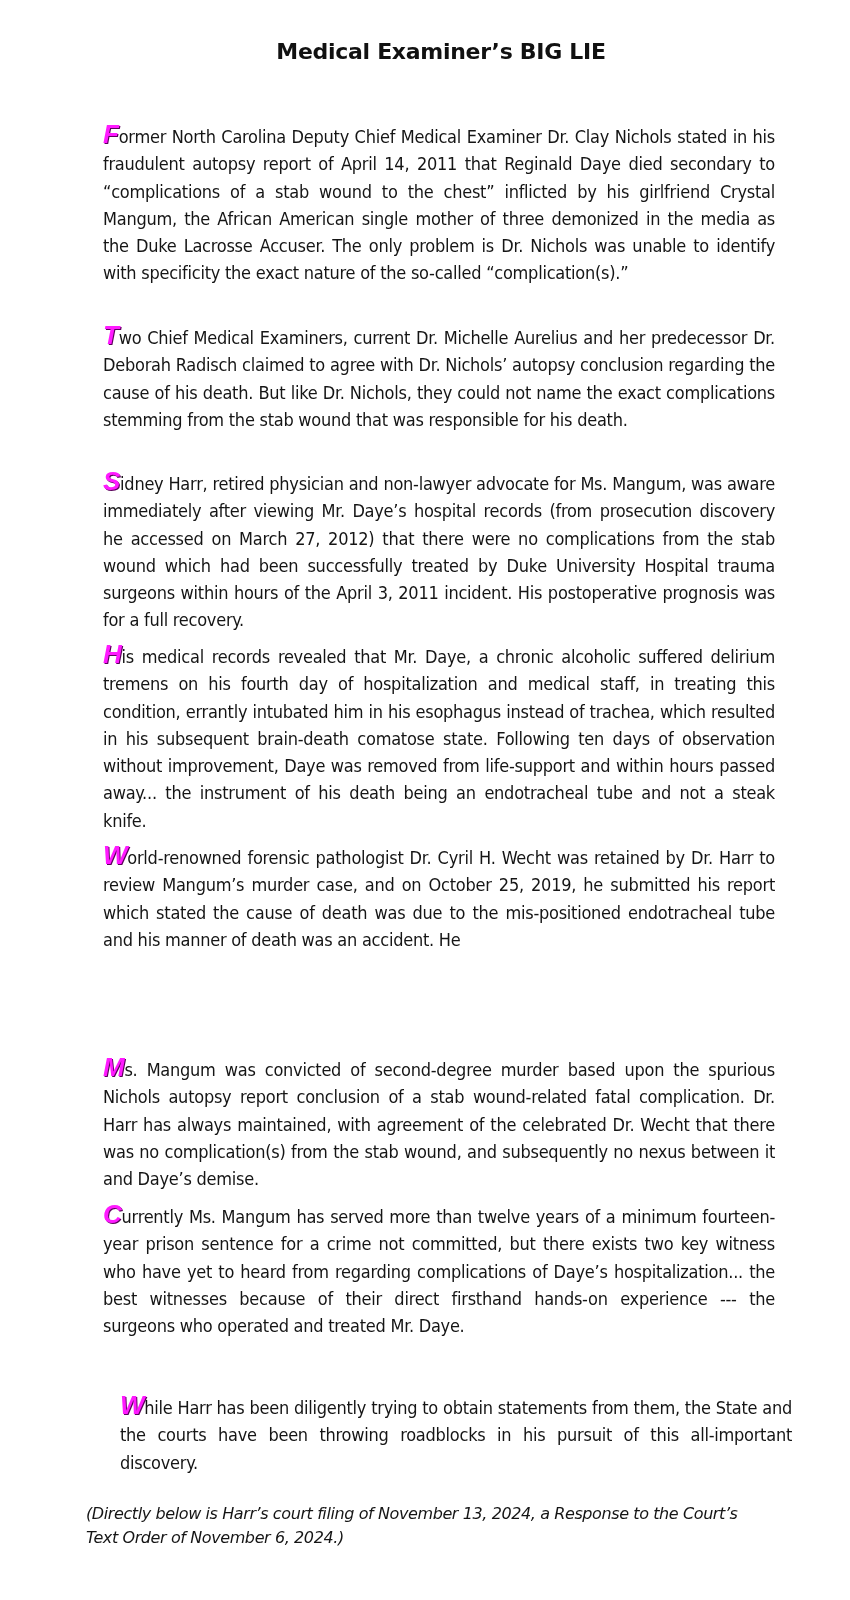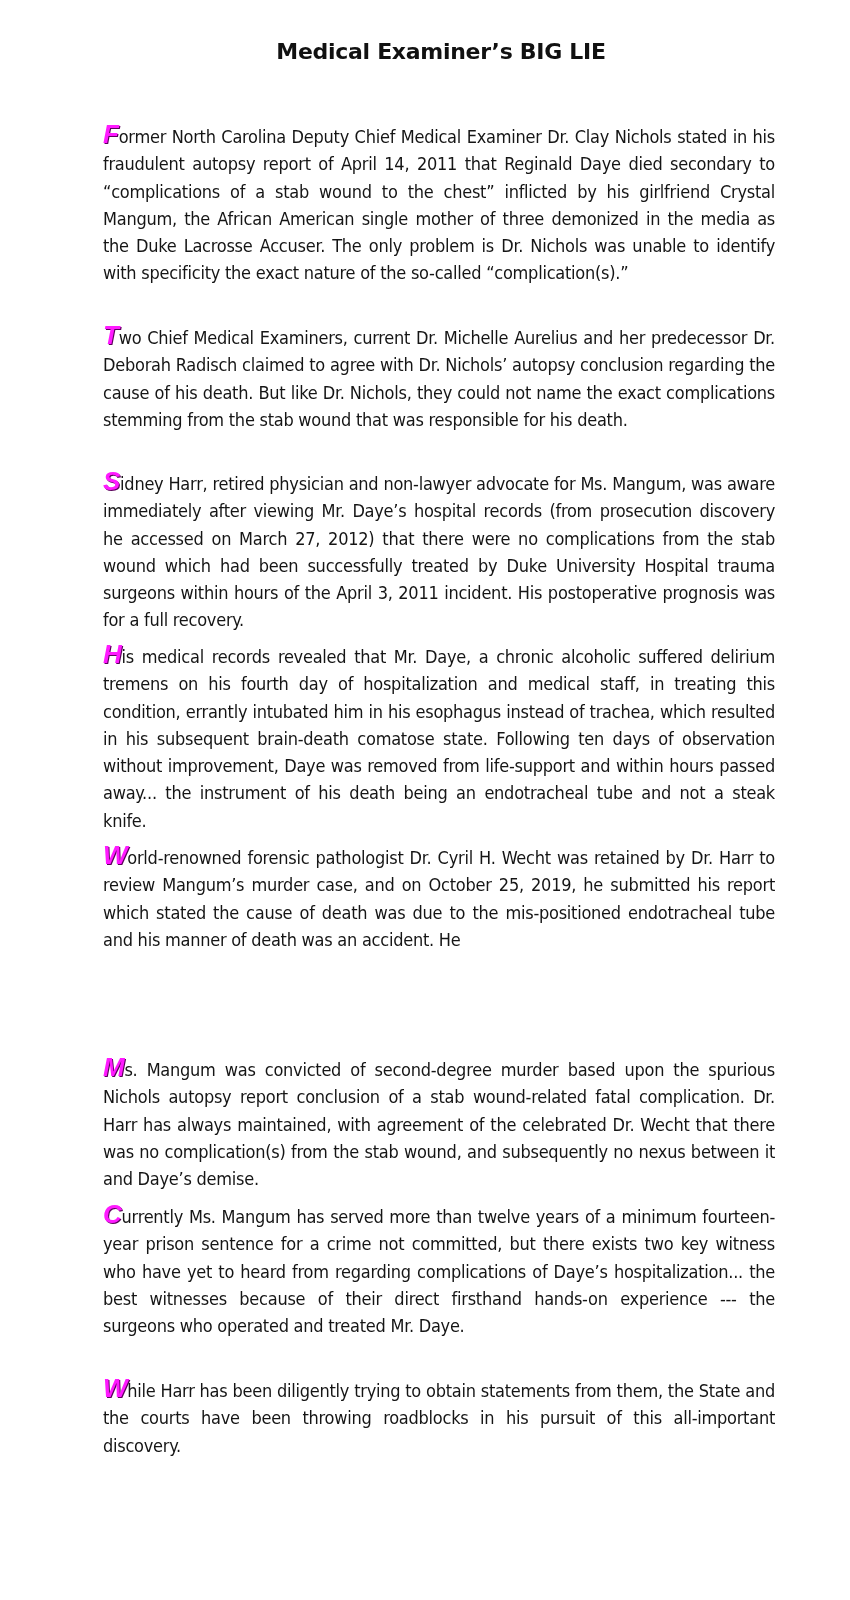--- a/index.html
+++ b/index.html
@@ -46,15 +46,16 @@
 
   <p class="para" style="top:643px;margin:0;"><span class="dropcap" style="color: rgb(255, 26, 255);">H</span><span>is medical records revealed that Mr. Daye, a chronic alcoholic suffered delirium tremens on his fourth day of hospitalization and medical staff, in treating this condition, errantly intubated him in his esophagus instead of trachea, which resulted in his subsequent brain-death comatose state. Following ten days of observation without improvement, Daye was removed from life-support and within hours passed away... the instrument of his death being an endotracheal tube and not a steak knife.</span></p>
 
   <p class="para" style="top:844px;margin:0;"><span class="dropcap" style="color: rgb(255, 26, 255);">W</span><span>orld-renowned forensic pathologist Dr. Cyril H. Wecht was retained by Dr. Harr to review Mangum’s murder case, and on October 25, 2019, he submitted his report which stated the cause of death was due to the mis-positioned endotracheal tube and his manner of death was an accident.  He</span></p>
 
 
   <p class="para" style="top:1056px;margin:0;"><span class="dropcap" style="color: rgb(255, 26, 255);">M</span><span>s. Mangum was convicted of second-degree murder based upon the spurious Nichols autopsy report conclusion of a stab wound-related fatal complication.   Dr. Harr has always maintained, with agreement of the celebrated Dr. Wecht that there was no complication(s) from the stab wound, and subsequently no nexus between it and Daye’s demise.</span></p>
 
   <p class="para" style="top:1203px;margin:0;"><span class="dropcap" style="color: rgb(255, 26, 255);">C</span><span>urrently Ms. Mangum has served more than twelve years of a minimum fourteen-year prison sentence for a crime not committed, but there exists two key witness who have yet to heard from regarding complications of Daye’s hospitalization...  the best witnesses because of their direct firsthand hands-on experience --- the surgeons who operated and treated Mr. Daye.</span></p>
 
-  <p class="para" style="top:1377px;margin:0;"><span class="dropcap" style="color: rgb(255, 26, 255);">W</span><span>hile Harr has been diligently trying to obtain statements from them, the State and the courts have been throwing roadblocks in his pursuit of this all-important discovery.</span></p>
+  <p class="para" style="top:1377px;margin:17px;"><span class="dropcap" style="color: rgb(255, 26, 255);">W</span><span>hile Harr has been diligently trying to obtain statements from them, the State and the courts have been throwing roadblocks in his pursuit of this all-important discovery.</span></p>
 
+  <p class="caption" style="top:1502px;margin:0;">(Directly below is Harr’s court filing of November 13, 2024, a Response to the Court’s Text Order of November 6, 2024.)</p>
 </div>
 
 </body></html>

